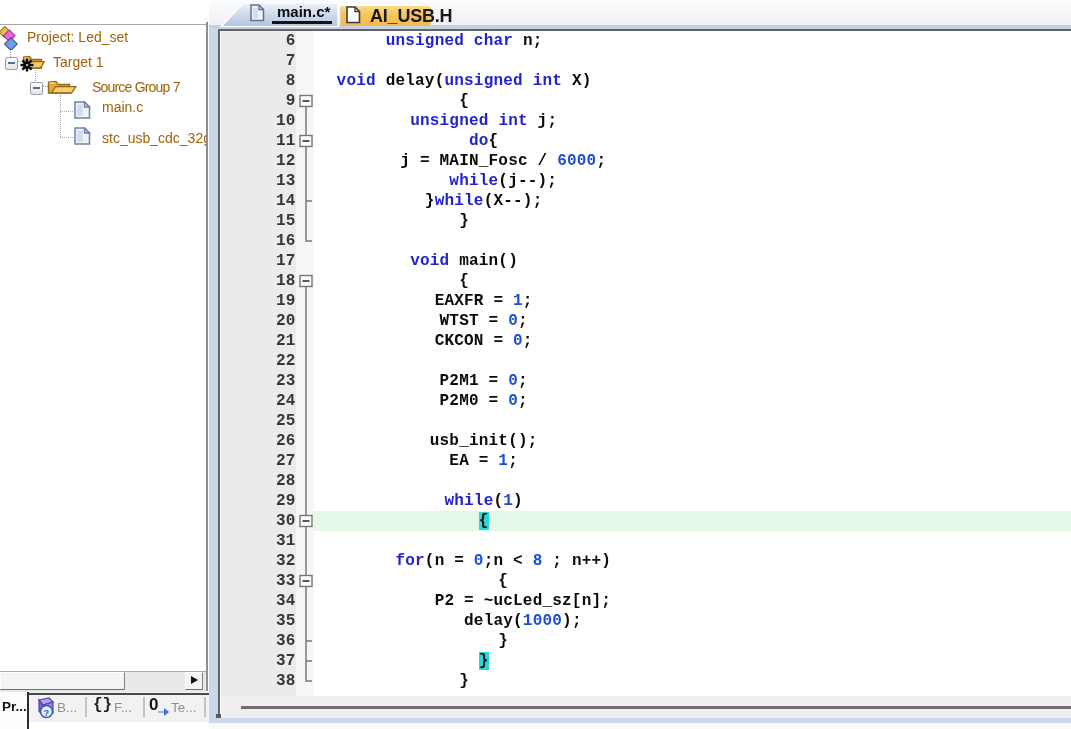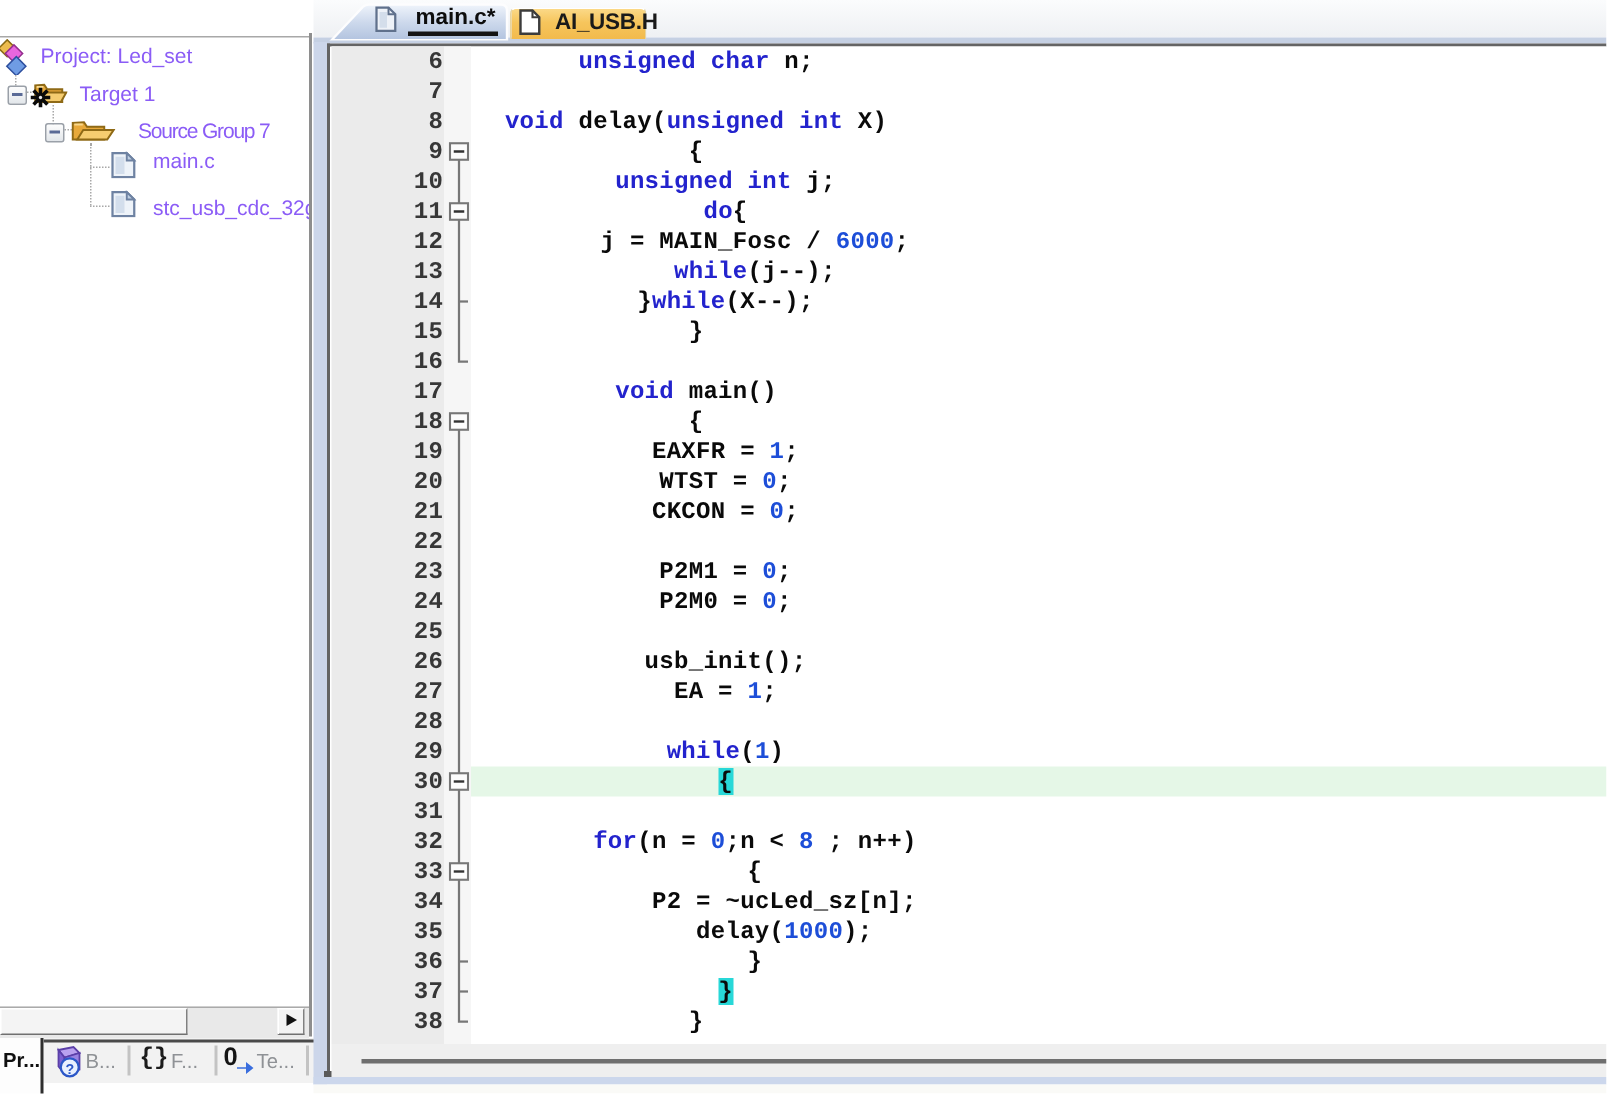--- a/index.html
+++ b/index.html
@@ -3,21 +3,21 @@
 <meta charset="utf-8">
 <style>
 html,body{margin:0;padding:0;background:#fff;}
 #root{position:relative;width:1071px;height:729px;overflow:hidden;font-family:"Liberation Sans",sans-serif;}
 .abs{position:absolute;}
 
 #lp-title{left:0;top:0;width:205px;height:22px;background:linear-gradient(#eef2f7,#dde6ef 55%,#c3d0dd);}
 #lp-title .cap{position:absolute;left:0px;top:2px;font-size:14.5px;color:#15181c;}
 #lp-border{left:206px;top:22px;width:2px;height:669px;background:#8e8e8e;}
 #lp-tree{left:0;top:24px;width:206px;height:647px;background:#fff;border-top:1px solid #a8a8a8;overflow:hidden;}
-.trow{position:absolute;font-size:14px;color:#8b5cf6;white-space:nowrap;}
+.trow{position:absolute;font-size:14px;color:#a16207;white-space:nowrap;}
 .dot-v{position:absolute;width:0px;border-left:1.6px dotted #a8a8a8;}
 .dot-h{position:absolute;height:0px;border-top:1.6px dotted #a8a8a8;}
 .minusbox{position:absolute;width:11px;height:11px;background:linear-gradient(#fdfdfd,#e2e6ea);border:1.4px solid #9aa0a8;border-radius:2px;}
 .minusbox:after{content:"";position:absolute;left:2px;right:2px;top:3.8px;height:1.8px;background:#5a6a96;}
 
 #lp-sb{left:0;top:671px;width:206px;height:20px;background:#e9e9e9;border-top:1px solid #aaa;}
 #lp-sb-thumb{left:0;top:672px;width:125px;height:18px;background:#f4f4f4;border-top:1.5px solid #fff;border-left:1.5px solid #fff;border-right:1.8px solid #808080;border-bottom:1.8px solid #707070;box-sizing:border-box;}
 #lp-sb-btn{left:185px;top:672px;width:18px;height:18px;background:#f3f3f3;border-top:1.5px solid #fff;border-left:1.5px solid #fff;border-right:1.8px solid #808080;border-bottom:1.8px solid #707070;box-sizing:border-box;}
 #lp-sb-btn:after{content:"";position:absolute;left:5px;top:3px;border-left:7px solid #111;border-top:4.5px solid transparent;border-bottom:4.5px solid transparent;}
 
@@ -31,21 +31,21 @@
 #tabbar{left:209px;top:0;width:862px;height:25px;background:linear-gradient(#fbfcfd,#eef0f3);}
 #blue-under{left:209px;top:25px;width:862px;height:3.6px;background:#c5d0e3;}
 #dark-under{left:216px;top:28.6px;width:855px;height:2.4px;background:#646464;}
 #blue-left{left:209px;top:28px;width:9px;height:695px;background:#ccd6ea;}
 #dark-left{left:217.6px;top:28.6px;width:2.8px;height:690px;background:#646464;}
 #tab2{left:340px;top:5px;width:91px;height:21px;background:linear-gradient(#fbd987,#f6c55c 45%,#f2ba4c);border:1px solid #e6d3a0;border-top:1px solid #fff;border-bottom:none;border-radius:4px 4px 0 0;box-sizing:border-box;}
 #tab1{left:219px;top:1px;width:120px;height:25px;}
 #tab1 svg{position:absolute;left:0;top:0;}
 #tab1-txt{left:277px;top:3px;font-size:15px;font-weight:bold;color:#0d0d0d;}
 #tab1-ul{left:272px;top:21.4px;width:60px;height:3px;background:#141414;}
-#tab2-txt{left:370px;top:6px;font-size:15px;font-weight:bold;letter-spacing:-0.2px;color:#1a1a1a;}
+#tab2-txt{left:370px;top:6px;font-size:18px;font-weight:bold;letter-spacing:-0.2px;color:#1a1a1a;}
 
 #codebg{left:220.5px;top:31px;width:850.5px;height:665px;background:#fff;}
 #gutter{left:220.5px;top:31px;width:75.5px;height:665px;background:#ebebeb;}
 #foldcol{left:296px;top:31px;width:18px;height:665px;background:#f6f6f6;}
 #greenrow{left:314px;top:510.5px;width:757px;height:20px;background:#e5f7e7;}
 pre.mono{margin:0;font-family:"Liberation Mono",monospace;font-weight:bold;font-size:16px;line-height:20px;letter-spacing:0.2px;}
 #lnums{left:220.5px;top:31px;width:75px;text-align:right;color:#373737;font-size:16px;}
 #code{left:317px;top:31px;color:#0a0a0a;text-align:center;}
 #code .k{color:#2323cd;}
 #code .m{color:#1d4ed8;}

